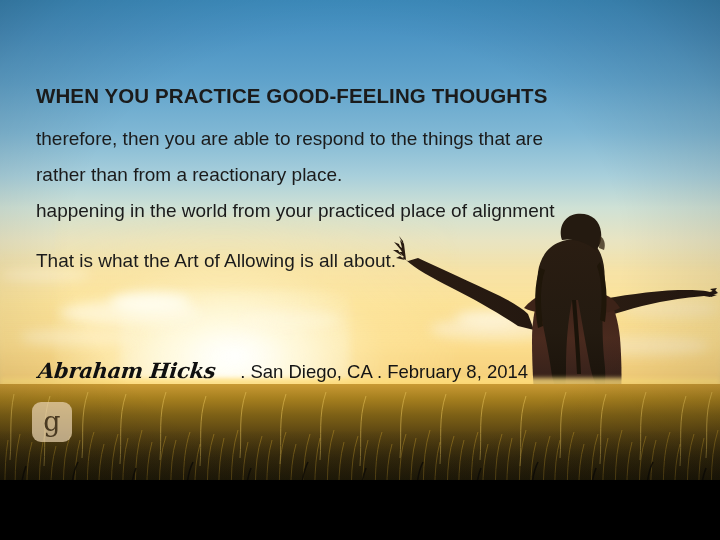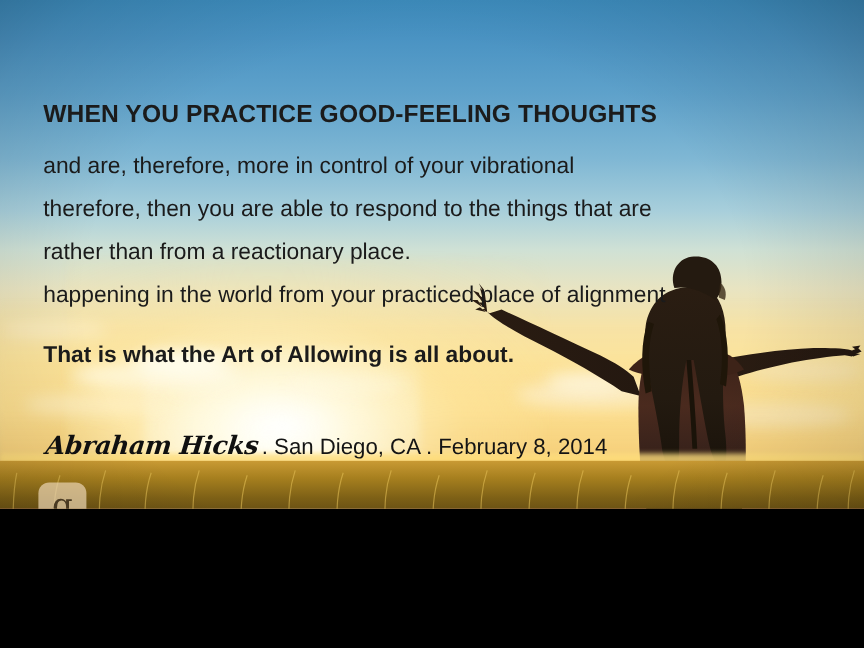--- a/index.html
+++ b/index.html
@@ -6,23 +6,23 @@
   * { margin:0; padding:0; box-sizing:border-box; }
   html, body {
     width:720px; height:540px;
     background:#000;
     font-family:"Liberation Sans", sans-serif;
     overflow:hidden;
   }
 
   .card {
     position:relative;
-    width:720px; height:424px;
+    width:720px; height:480px;
     overflow:hidden;
-    background:#fca5a5;
+    background:#7dd3fc;
   }
 
   
   .sky {
     position:absolute; left:0; top:0; width:720px; height:400px;
     background:linear-gradient(to bottom,
       #3d8cbd 0%,
       #4a93c3 8%,
       #5fa2cb 20%,
       #7fb7d4 33%,
@@ -151,21 +151,20 @@
     color:#1b1b1b;
     line-height:36px;
     white-space:nowrap;
   }
   .para-gap { height:14px; }
   .closing {
     font-size:19px;
     color:#1b1b1b;
     line-height:36px;
     white-space:nowrap;
-    font-weight:bold;
   }
 
   .attribution {
     position:absolute; left:37px; top:358px;
     display:flex; align-items:baseline;
     z-index:20;
     white-space:nowrap;
   }
   .signature {
     font-family:"DejaVu Serif", serif;
@@ -173,21 +172,21 @@
     font-weight:bold;
     font-size:21px;
     color:#101010;
     letter-spacing:-0.3px;
     transform:skewX(-6deg);
     transform-origin:left bottom;
   }
   .attr-meta {
     font-size:18.5px;
     color:#141414;
-    margin-left:4px;
+    margin-left:26px;
   }
 
   
   .watermark {
     position:absolute; left:32px; top:402px;
     width:40px; height:40px;
     border-radius:9px;
     background:rgba(233,211,176,0.72);
     display:flex; align-items:center; justify-content:center;
     z-index:21;
@@ -411,21 +410,20 @@
         <path d="M590 170 C592 142 588 118 596 98"></path>
           <path d="M645 170 C648 138 643 112 653 92"></path>
         <path d="M700 170 C702 142 698 118 706 98"></path>
       </g>
     </svg>
   </div>
   <div class="field-dark"></div>
 
   <div class="quote-block">
     <div class="headline">WHEN YOU PRACTICE GOOD-FEELING THOUGHTS</div>
-    <div class="body-line">and are, therefore, more in control of your vibrational</div>
     <div class="body-line">therefore, then you are able to respond to the things that are</div>
     <div class="body-line">rather than from a reactionary place.</div>
     <div class="body-line">happening in the world from your practiced place of alignment</div>
     <div class="para-gap"></div>
     <div class="closing">That is what the Art of Allowing is all about.</div>
   </div>
 
   <div class="attribution">
     <span class="signature">Abraham Hicks</span>
     <span class="attr-meta">. San Diego, CA . February 8, 2014</span>

